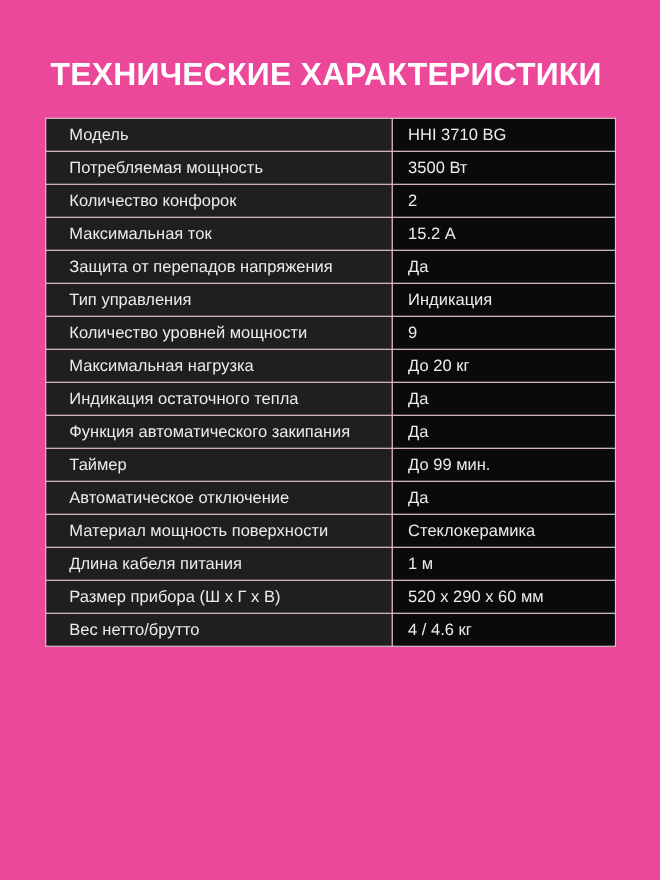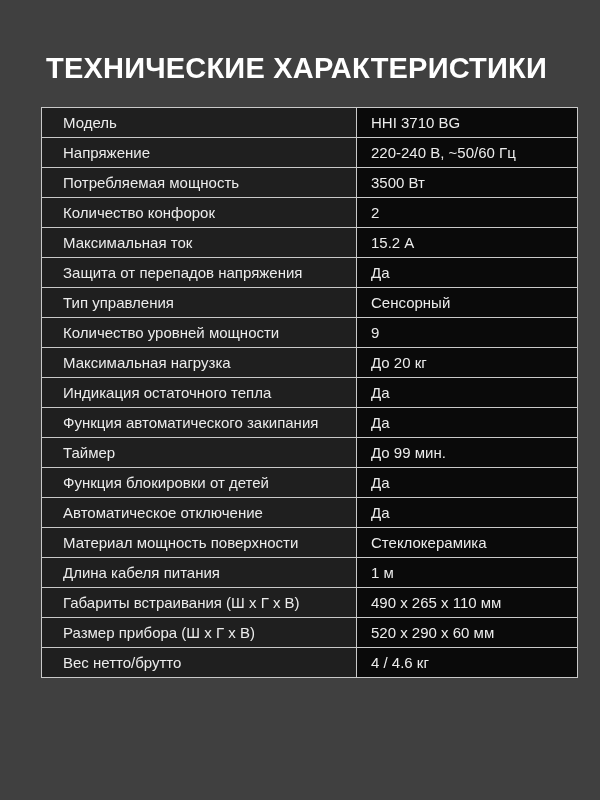--- a/index.html
+++ b/index.html
@@ -7,21 +7,21 @@
     width: 600px;
     height: 800px;
     background: #000000;
     overflow: hidden;
     font-family: "Liberation Sans", sans-serif;
   }
   .page {
     width: 600px;
     height: 800px;
     padding: 50px 41px 1px 41px;
-    background: #404040;
+    background: #ec4899;
   }
   .page-title {
     color: #ffffff;
     font-size: 29px;
     font-weight: bold;
     letter-spacing: 0.2px;
     line-height: 1.25;
     white-space: nowrap;
     margin-left: 5px;
   }
@@ -40,42 +40,38 @@
     color: #ececec;
     white-space: nowrap;
     overflow: hidden;
   }
   td.spec-label {
     width: 315px;
     background: #1f1f1f;
     padding-left: 21px;
   }
   td.spec-value {
-    width: 221px;
+    width: 203px;
     background: #0a0a0a;
     padding-left: 14px;
   }
 </style>
 </head>
 <body>
 
 <div class="page">
   <div class="page-title">ТЕХНИЧЕСКИЕ ХАРАКТЕРИСТИКИ</div>
 
   <table class="spec-table">
     <tbody>
   <tr>
     <td class="spec-label">Модель</td>
     <td class="spec-value">HHI 3710 BG</td>
   </tr>
 
-  <tr>
-    <td class="spec-label">Напряжение</td>
-    <td class="spec-value">220-240 В, ~50/60 Гц</td>
-  </tr>
 
   <tr>
     <td class="spec-label">Потребляемая мощность</td>
     <td class="spec-value">3500 Вт</td>
   </tr>
 
   <tr>
     <td class="spec-label">Количество конфорок</td>
     <td class="spec-value">2</td>
   </tr>
@@ -85,21 +81,21 @@
     <td class="spec-value">15.2 А</td>
   </tr>
 
   <tr>
     <td class="spec-label">Защита от перепадов напряжения</td>
     <td class="spec-value">Да</td>
   </tr>
 
   <tr>
     <td class="spec-label">Тип управления</td>
-    <td class="spec-value">Сенсорный</td>
+    <td class="spec-value">Индикация</td>
   </tr>
 
   <tr>
     <td class="spec-label">Количество уровней мощности</td>
     <td class="spec-value">9</td>
   </tr>
 
   <tr>
     <td class="spec-label">Максимальная нагрузка</td>
     <td class="spec-value">До 20 кг</td>
@@ -114,44 +110,36 @@
     <td class="spec-label">Функция автоматического закипания</td>
     <td class="spec-value">Да</td>
   </tr>
 
   <tr>
     <td class="spec-label">Таймер</td>
     <td class="spec-value">До 99 мин.</td>
   </tr>
 
 
-  <tr>
-    <td class="spec-label">Функция блокировки от детей</td>
-    <td class="spec-value">Да</td>
-  </tr>
 
   <tr>
     <td class="spec-label">Автоматическое отключение</td>
     <td class="spec-value">Да</td>
   </tr>
 
   <tr>
     <td class="spec-label">Материал мощность поверхности</td>
     <td class="spec-value">Стеклокерамика</td>
   </tr>
 
   <tr>
     <td class="spec-label">Длина кабеля питания</td>
     <td class="spec-value">1 м</td>
   </tr>
 
-  <tr>
-    <td class="spec-label">Габариты встраивания (Ш x Г x В)</td>
-    <td class="spec-value">490 x 265 x 110 мм</td>
-  </tr>
 
   <tr>
     <td class="spec-label">Размер прибора (Ш x Г x В)</td>
     <td class="spec-value">520 x 290 x 60 мм</td>
   </tr>
 
   <tr>
     <td class="spec-label">Вес нетто/брутто</td>
     <td class="spec-value">4 / 4.6 кг</td>
   </tr>

